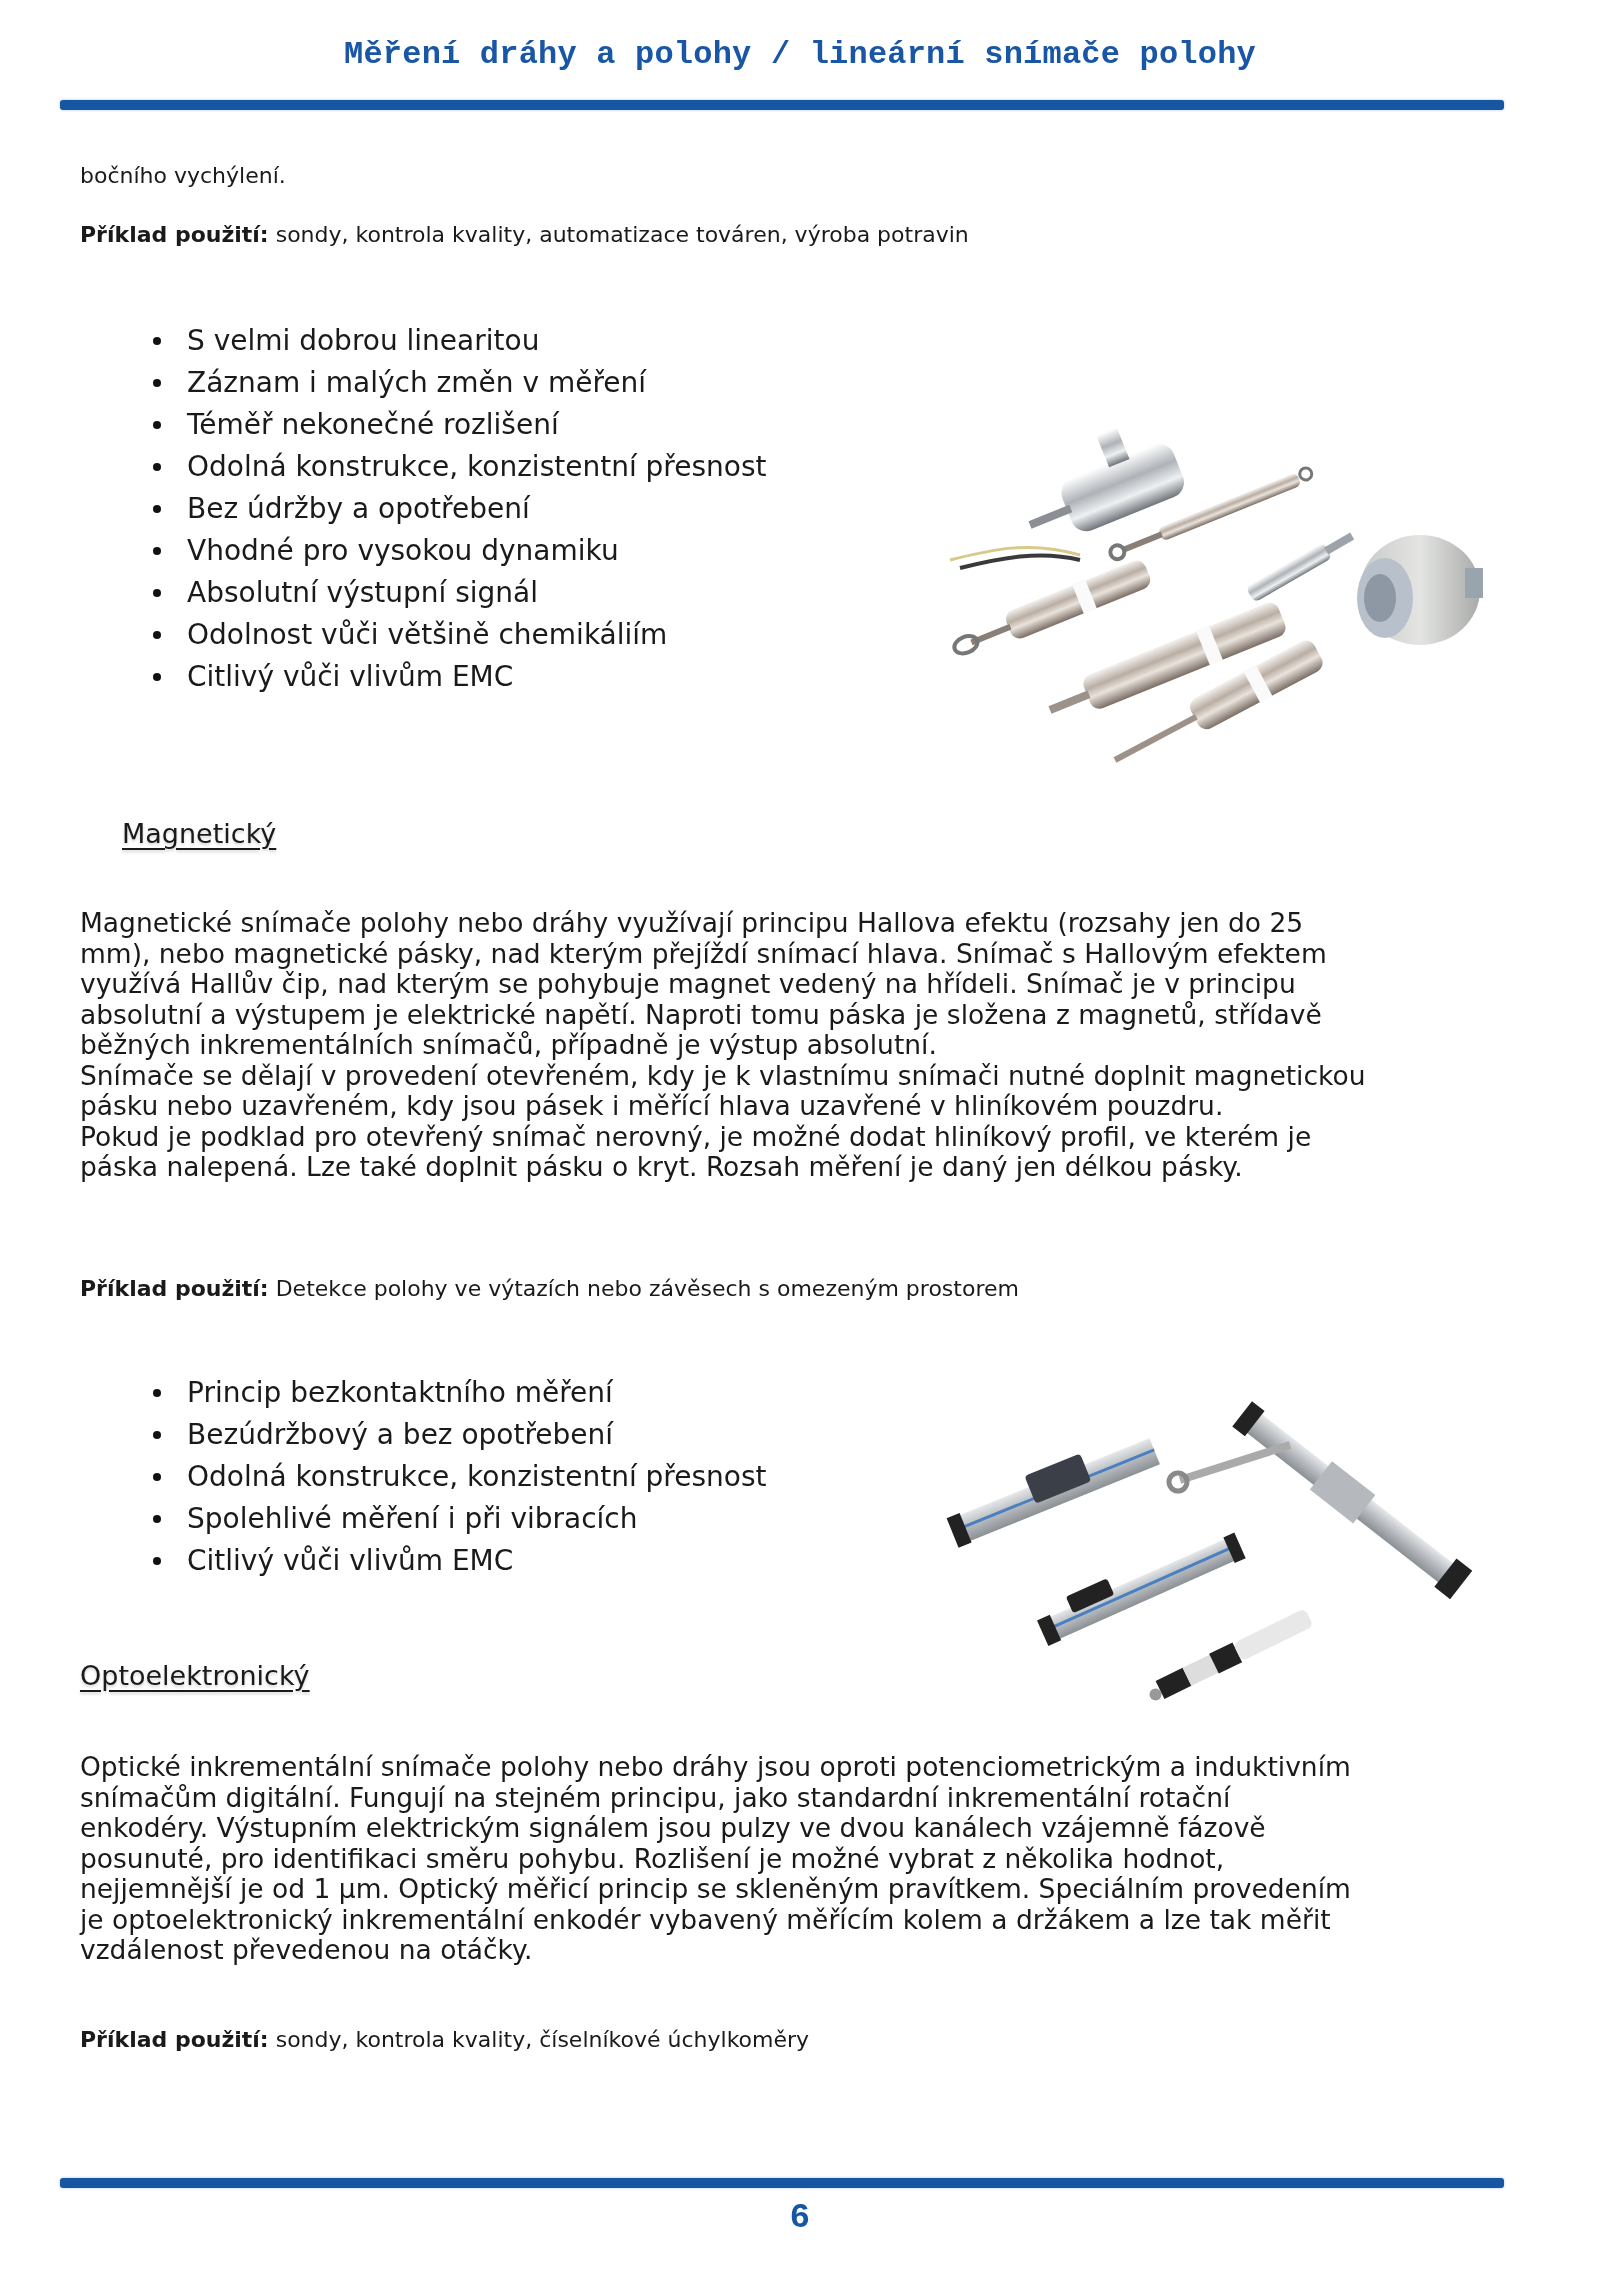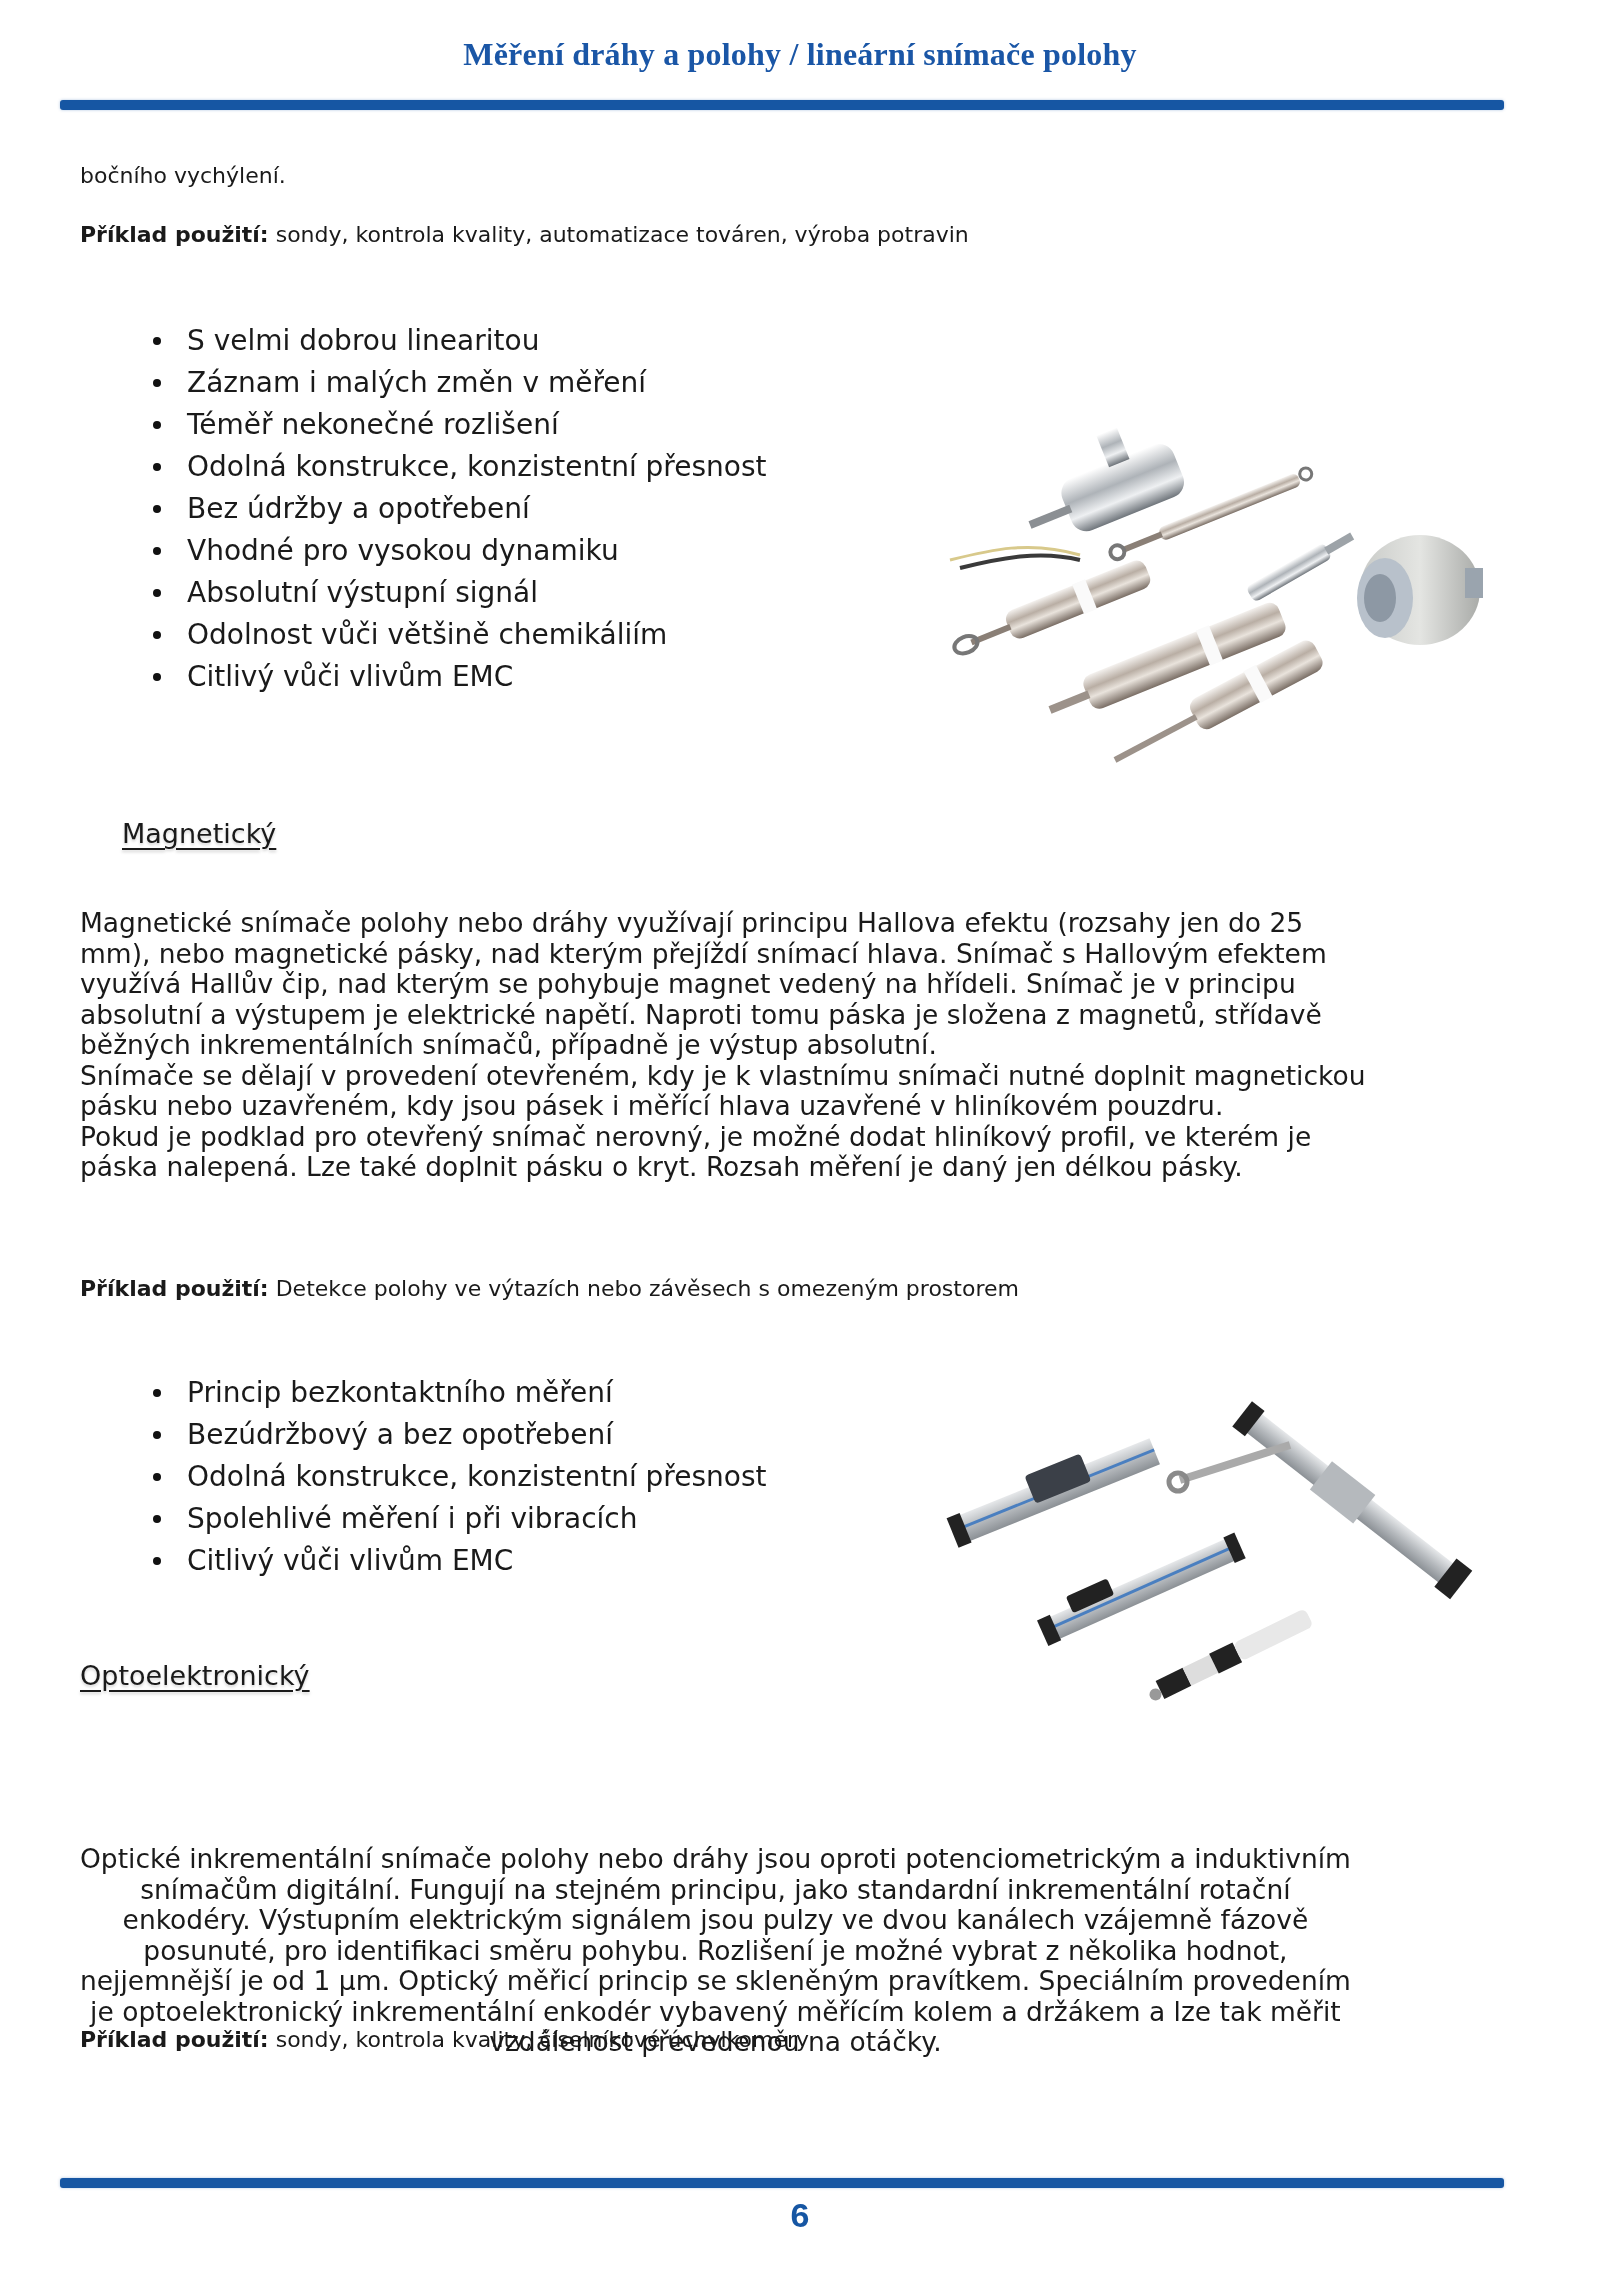--- a/index.html
+++ b/index.html
@@ -1,20 +1,20 @@
 <!DOCTYPE html>
 <html><head>
 <meta charset="utf-8">
 <style>
   html, body { margin: 0; padding: 0; background: #ffffff; }
   body { width: 1600px; height: 2271px; position: relative; overflow: hidden;
          font-family: "DejaVu Sans", sans-serif; color: #1a1a1a; }
   .abs { position: absolute; }
   .header-title { left: 0; width: 1600px; top: 36px; text-align: center;
-    font-family: Liberation Serif, serif; font-weight: bold; font-size: 32px;
+    font-family: Liberation Mono, monospace; font-weight: bold; font-size: 32px;
     color: #1a56a6; letter-spacing: 0.2px; }
   .rule { left: 60px; width: 1444px; height: 10px; background: #1656a3; border-radius: 3px;
           box-shadow: 0 0 3px rgba(22,86,163,0.35); }
   .rule.top { top: 100px; }
   .rule.bottom { top: 2178px; }
   .page-num { left: 0; width: 1600px; top: 2196px; text-align: center;
     font-family: "Liberation Sans", sans-serif; font-weight: bold; font-size: 34px; color: #1656a3; }
   .txt { font-size: 22px; line-height: 32px; white-space: nowrap; }
   .lbl { font-weight: bold; }
   .bullets { list-style: none; margin: 0; padding: 0; }
@@ -180,21 +180,21 @@
     <rect x="-10" y="-16" width="16" height="32" fill="#222"></rect>
     <rect x="248" y="-18" width="20" height="36" fill="#222"></rect>
     <rect x="90" y="-18" width="55" height="36" fill="#b5b9bd"></rect>
   </g>
   <path d="M250 90 L360 55" stroke="#aaa" stroke-width="8"></path>
   <circle cx="248" cy="92" r="9" fill="none" stroke="#8a8a8a" stroke-width="5"></circle>
 </svg>
 
 <div class="abs section-head" style="left:80px; top:1660px;">Optoelektronický</div>
 
-<div class="abs para" style="left:80px; top:1844px;text-align:center;">
+<div class="abs para" style="left:80px; top:1752px;">
   <div>Optické inkrementální snímače polohy nebo dráhy jsou oproti potenciometrickým a induktivním</div>
   <div>snímačům digitální. Fungují na stejném principu, jako standardní inkrementální rotační</div>
   <div>enkodéry. Výstupním elektrickým signálem jsou pulzy ve dvou kanálech vzájemně fázově</div>
   <div>posunuté, pro identifikaci směru pohybu. Rozlišení je možné vybrat z několika hodnot,</div>
   <div>nejjemnější je od 1 µm. Optický měřicí princip se skleněným pravítkem. Speciálním provedením</div>
   <div>je optoelektronický inkrementální enkodér vybavený měřícím kolem a držákem a lze tak měřit</div>
   <div>vzdálenost převedenou na otáčky.</div>
 </div>
 
 <div class="abs txt" style="left:80px; top:2024px;">

